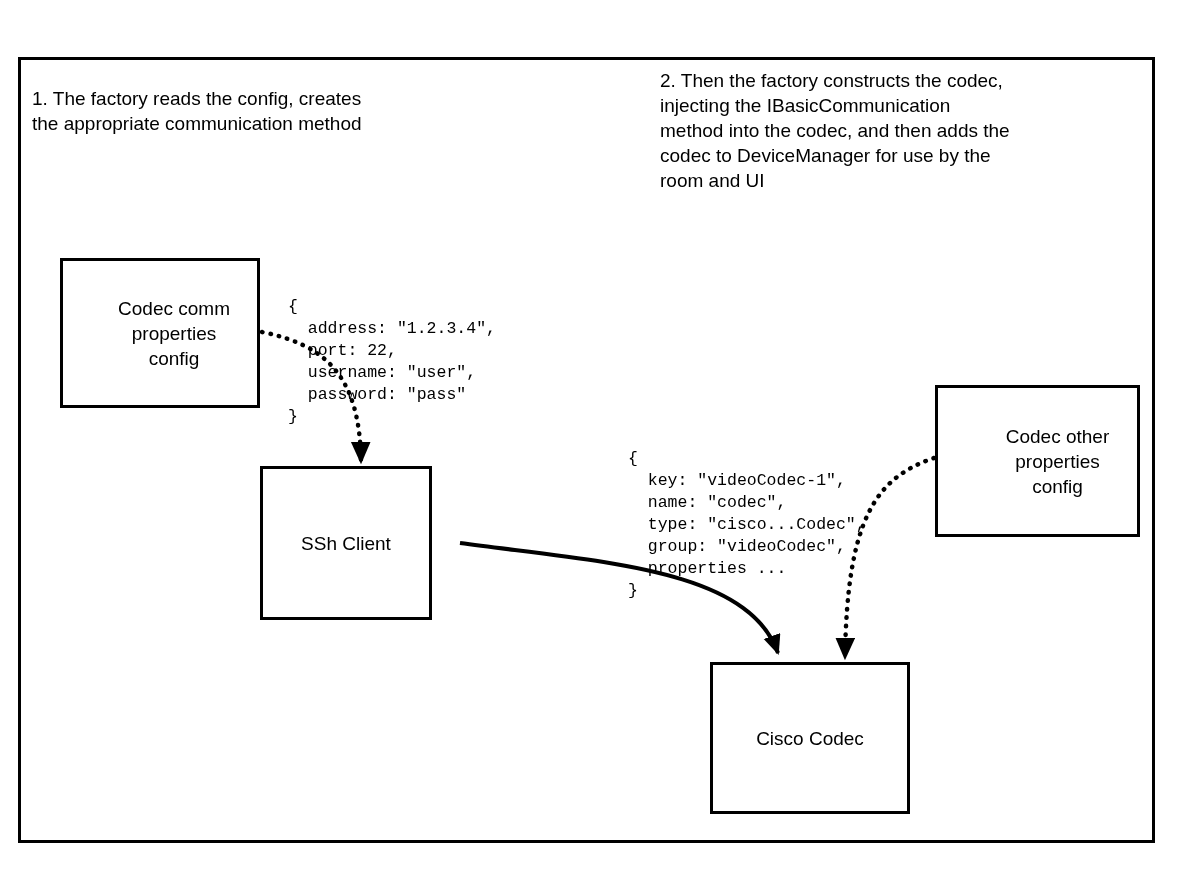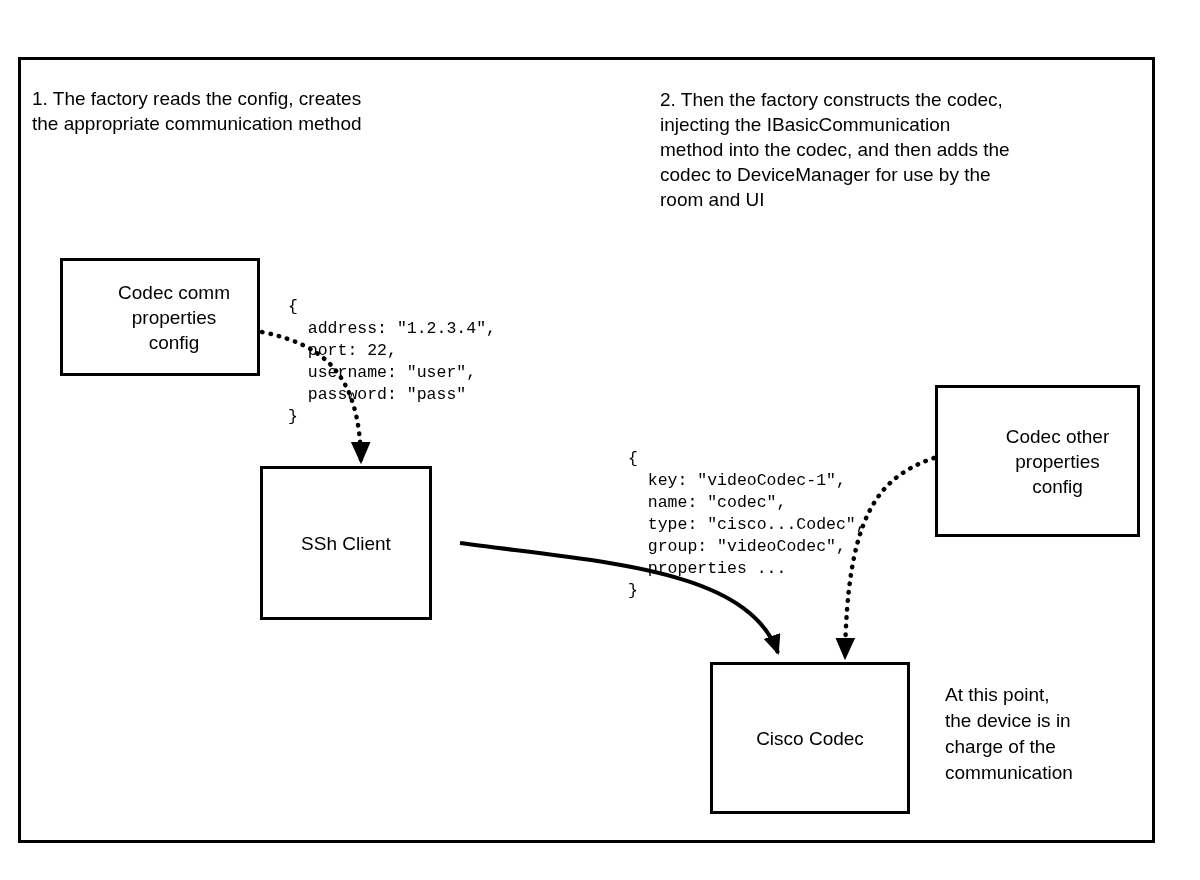--- a/index.html
+++ b/index.html
@@ -24,21 +24,21 @@
     background: transparent;
   }
   .note {
     position: absolute;
     font-size: 19px;
     line-height: 25px;
     white-space: pre-line;
     z-index: 3;
   }
   .note-1 { left: 32px;  top: 86px;  width: 480px; }
-  .note-2 { left: 660px; top: 87px;  width: 480px; }
+  .note-2 { left: 660px; top: 68px;  width: 480px; }
   .note-3 { left: 945px; top: 682px; width: 200px; line-height: 26px; }
   .code {
     position: absolute;
     font-family: "Liberation Mono", "DejaVu Sans Mono", monospace;
     font-size: 16.5px;
     line-height: 22px;
     white-space: pre;
     z-index: 1;
   }
   .code-1 { left: 288px; top: 296px; }
@@ -49,21 +49,21 @@
     background: #ffffff;
     display: flex;
     align-items: center;
     justify-content: center;
     text-align: center;
     font-size: 19px;
     line-height: 25px;
     white-space: pre-line;
     z-index: 3;
   }
-  .box-codec-comm  { left: 60px;  top: 258px; width: 200px; height: 118px; padding-left: 28px; }
+  .box-codec-comm  { left: 60px;  top: 258px; width: 200px; height: 150px; padding-left: 28px; }
   .box-ssh-client  { left: 260px; top: 466px; width: 172px; height: 154px; }
   .box-codec-other { left: 935px; top: 385px; width: 205px; height: 152px; padding-left: 40px; }
   .box-cisco-codec { left: 710px; top: 662px; width: 200px; height: 152px; text-align: center; }
   svg.arrows {
     position: absolute;
     left: 0; top: 0;
     width: 1200px; height: 880px;
     z-index: 2;
     pointer-events: none;
   }
@@ -77,24 +77,20 @@
 
   <div class="note note-1">1. The factory reads the config, creates
 the appropriate communication method</div>
 
   <div class="note note-2">2. Then the factory constructs the codec,
 injecting the IBasicCommunication
 method into the codec, and then adds the
 codec to DeviceManager for use by the
 room and UI</div>
 
-  <div class="note note-3">At this point,
-the device is in
-charge of the
-communication</div>
 
   <div class="code code-1">{
   address: "1.2.3.4",
   port: 22,
   username: "user",
   password: "pass"
 }</div>
 
   <div class="code code-2">{
   key: "videoCodec-1",

